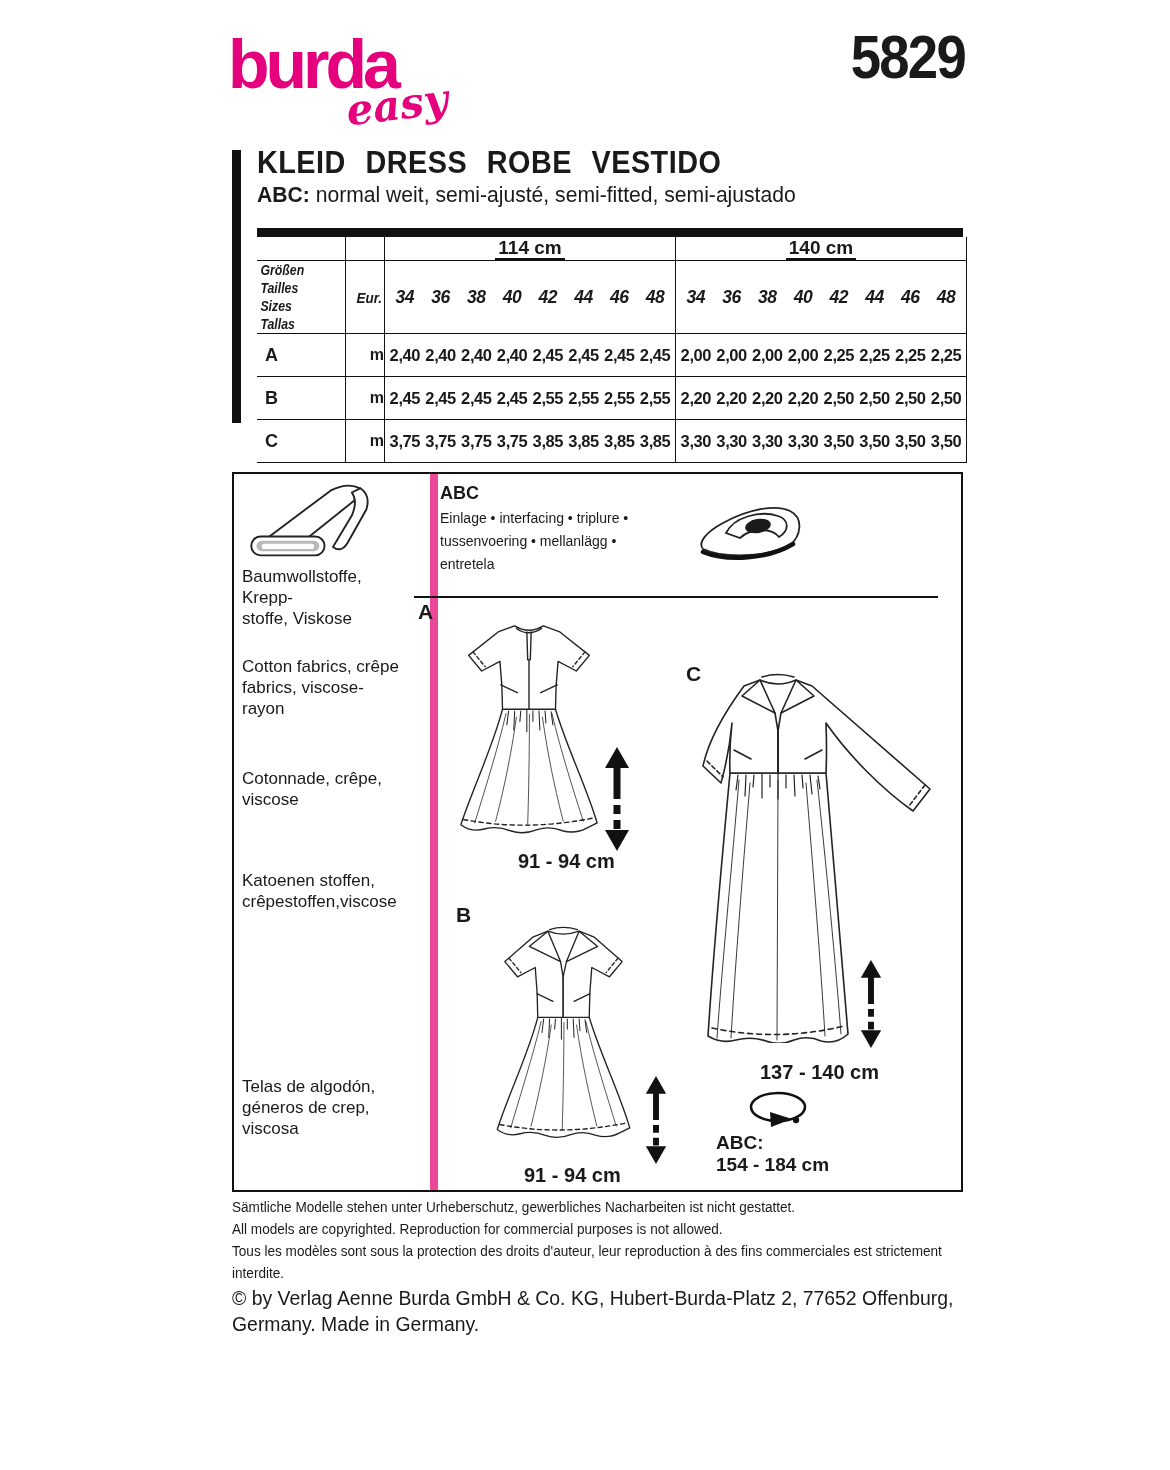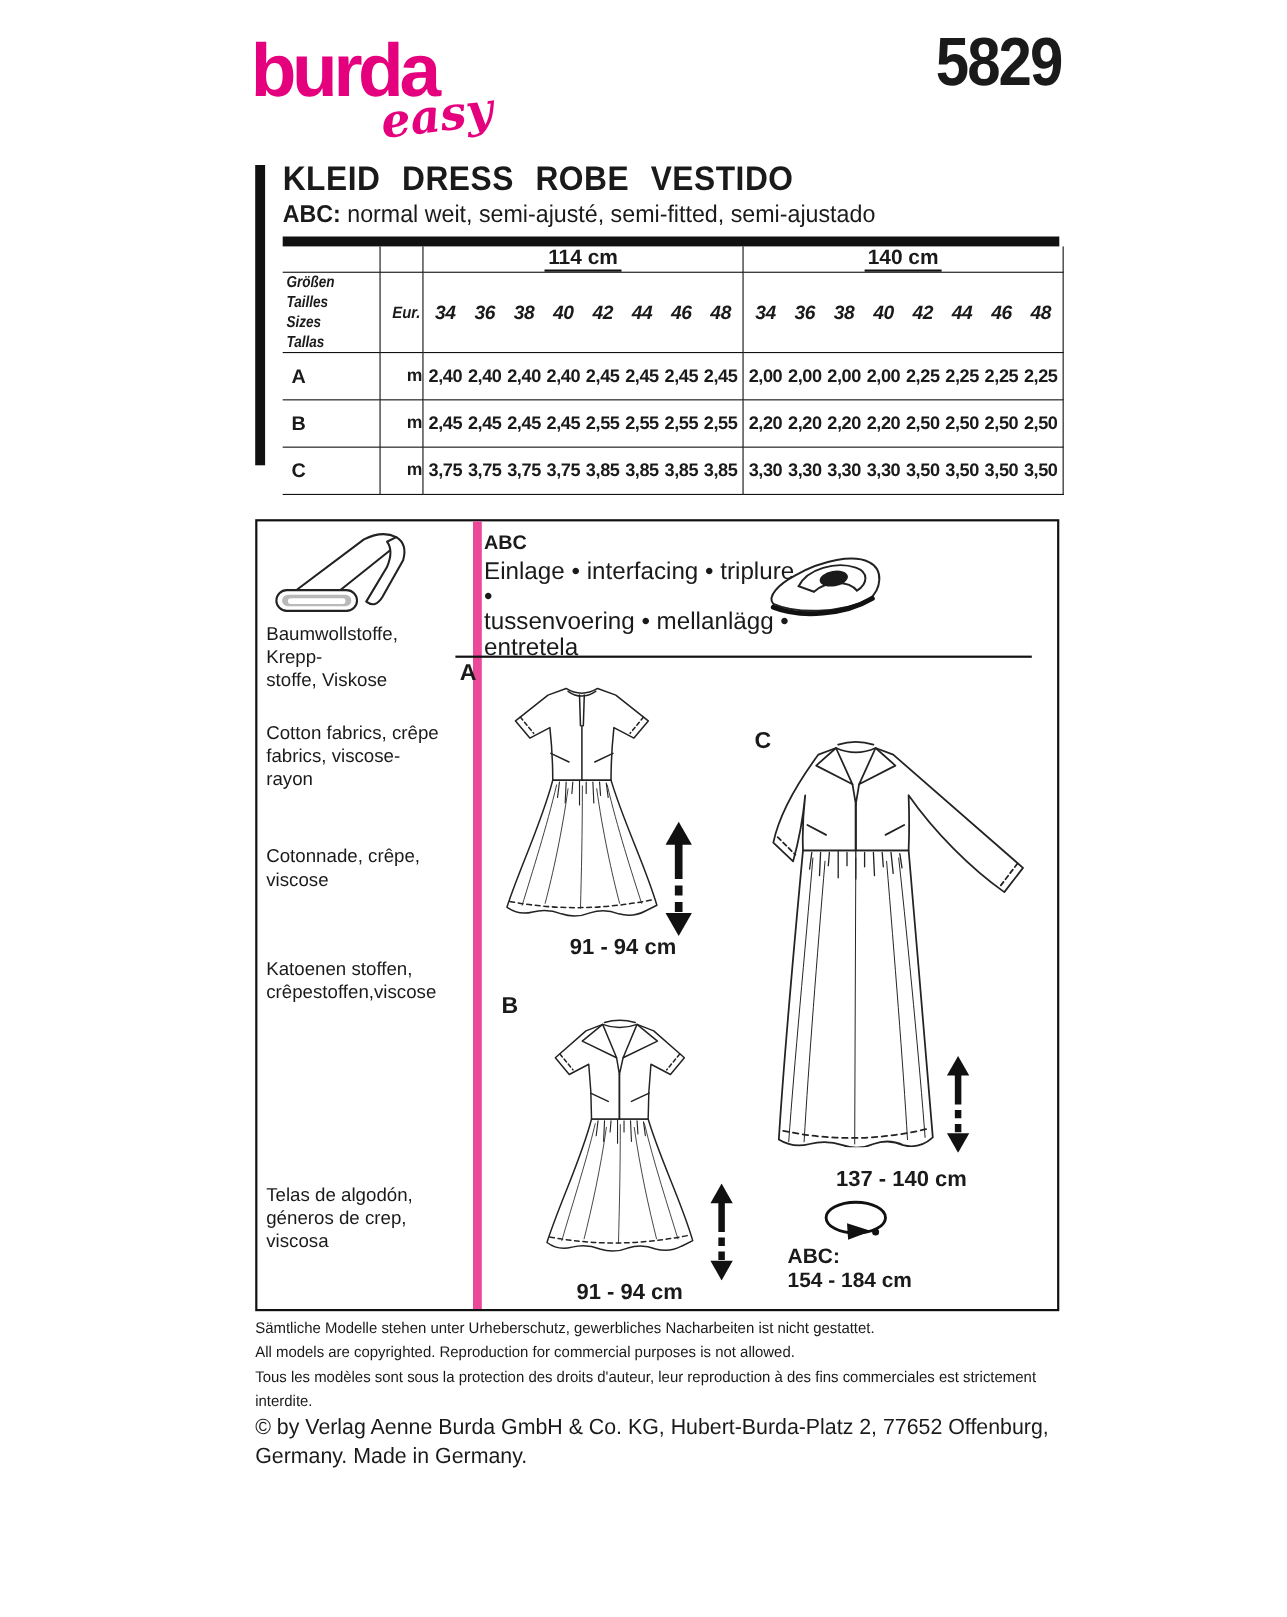--- a/index.html
+++ b/index.html
@@ -17,21 +17,21 @@
 
   
   .head-sec{left:232px;top:146px;width:725px;}
   .accent-bar{position:absolute;left:0;top:4px;width:9px;height:273px;background:#111;}
   .title-block{margin-left:25px;}
   .garment-title{font-size:31px;font-weight:bold;letter-spacing:.5px;word-spacing:12px;
                  transform:scaleX(.93);transform-origin:left;line-height:34px;margin:0;}
   .fit-line{font-size:22px;line-height:27px;transform:scaleX(.96);transform-origin:left;margin-top:1px;}
   .fit-line b{font-weight:bold;}
 
-  .table-wrap{margin-left:25px;margin-top:7px;width:706px;}
+  .table-wrap{margin-left:25px;margin-top:20px;width:706px;}
   .tbar{height:9px;background:#111;}
   table.yardage{border-collapse:collapse;width:706px;table-layout:fixed;}
   table.yardage td{border:1.6px solid #111;padding:0;vertical-align:middle;}
   table.yardage tr.r1 td{border-top:none;height:23px;}
   table.yardage td.c-label{width:88px;border-left:none;}
   table.yardage td.c-eur{width:38px;text-align:right;}
   table.yardage td.c-block{width:290px;}
   tr.r2 td{height:46px;font-style:italic;}
   tr.rd td{height:42px;}
   .whdr-cell{text-align:center;}
@@ -46,21 +46,21 @@
   .view-lab{font-size:18px;font-weight:bold;padding-left:8px;}
   .m-unit{font-size:16px;font-weight:bold;}
 
   
   .main-box{left:232px;top:472px;width:731px;height:720px;border:2px solid #111;box-sizing:border-box;}
   .fab-col{position:absolute;left:0;top:0;bottom:0;width:204px;border-right:8px solid #ec4899;box-sizing:border-box;}
   .fab-item{position:absolute;left:8px;width:164px;font-size:17px;line-height:21px;white-space:pre-line;}
   .bolt{position:absolute;left:8px;top:8px;}
   .abc-box{position:absolute;left:180px;top:0;width:524px;height:124px;border-bottom:2px solid #111;box-sizing:border-box;}
   .abc-lab{position:absolute;left:26px;top:9px;font-size:18px;font-weight:bold;}
-  .abc-txt{position:absolute;left:26px;top:33px;width:290px;font-size:22px;line-height:23px;white-space:pre-line;}
+  .abc-txt{position:absolute;left:26px;top:33px;width:290px;font-size:14px;line-height:23px;white-space:pre-line;}
   .iron{position:absolute;left:282px;top:26px;}
   .draw-area{position:absolute;left:180px;top:124px;width:547px;height:592px;}
   .view-label{position:absolute;font-size:21px;font-weight:bold;}
   .meas{position:absolute;font-size:20px;font-weight:bold;white-space:nowrap;}
   .girth-lab{position:absolute;font-size:19px;font-weight:bold;line-height:22px;white-space:pre-line;}
 
   
   .footer{left:232px;top:1196px;width:745px;}
   .foot-small{font-size:14px;line-height:22px;transform:scaleX(.97);transform-origin:left;}
   .foot-big{font-size:20px;line-height:26px;margin-top:1px;transform:scaleX(.97);transform-origin:left;}

